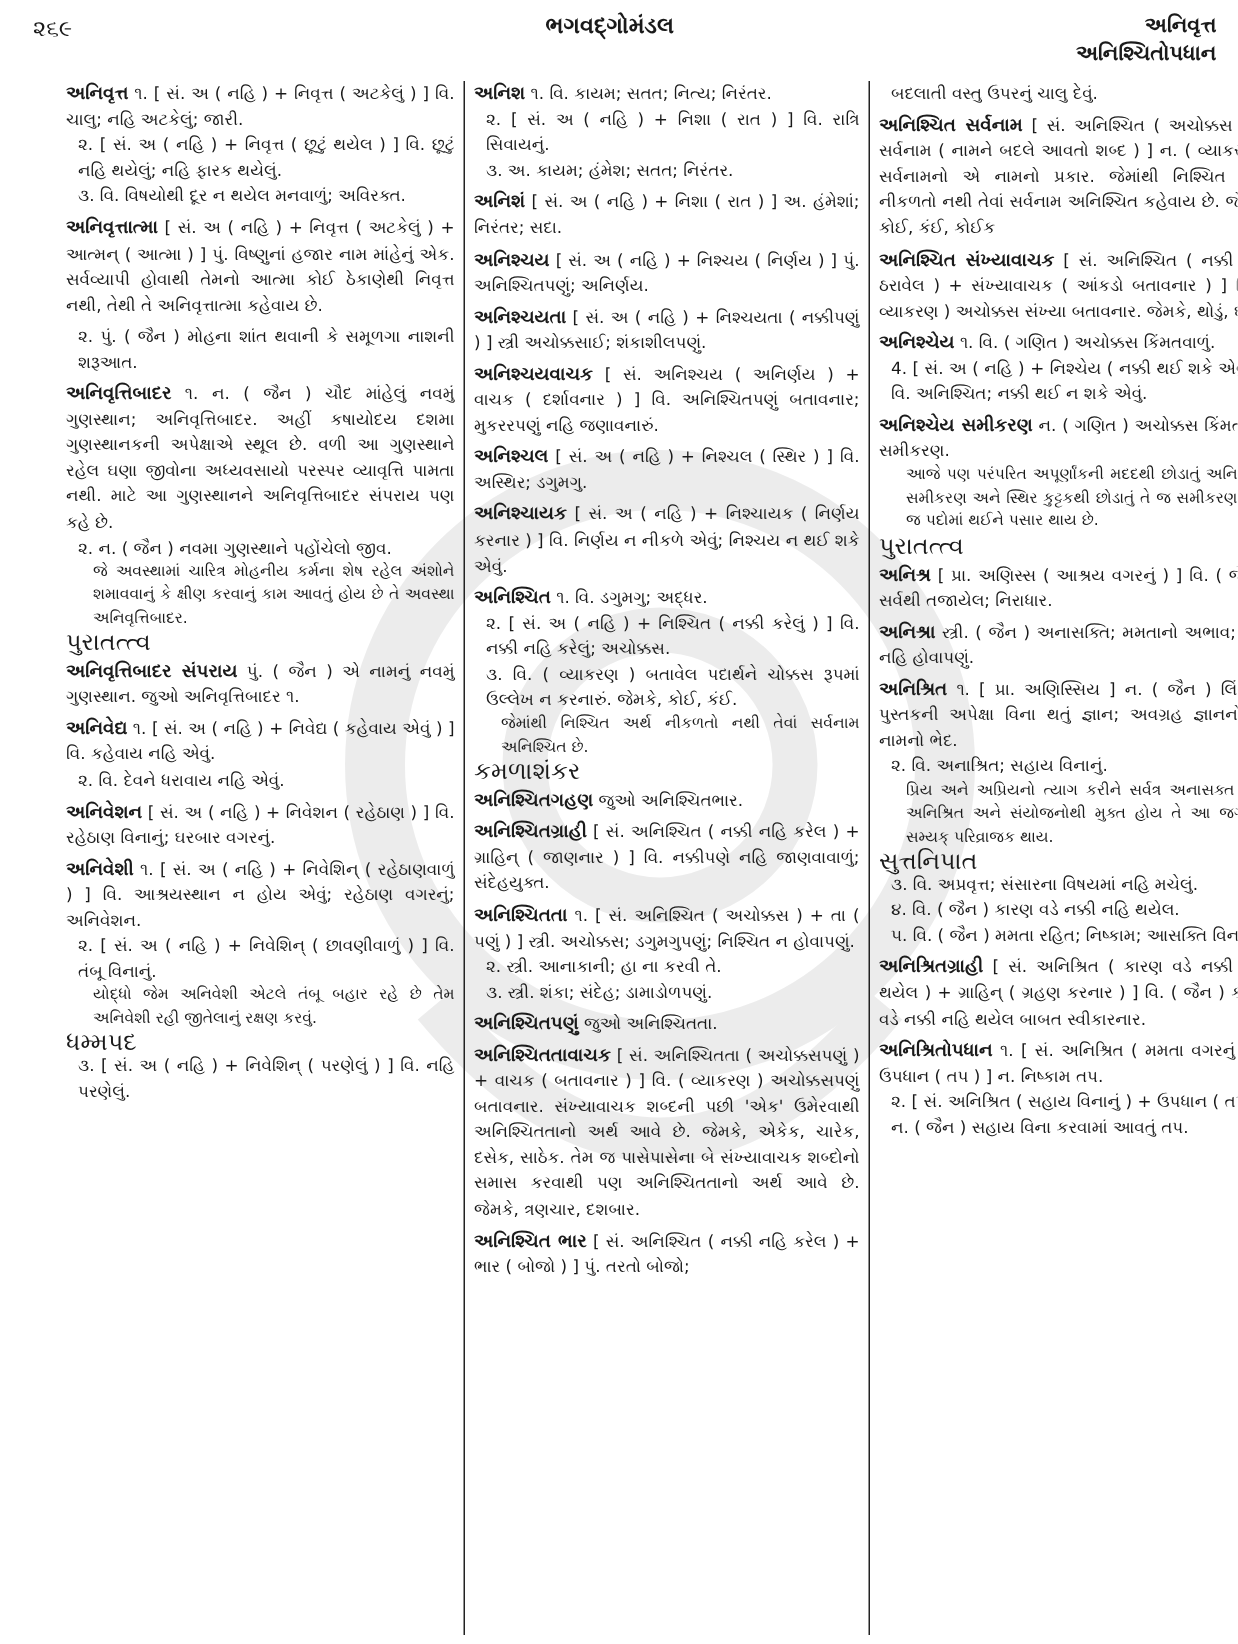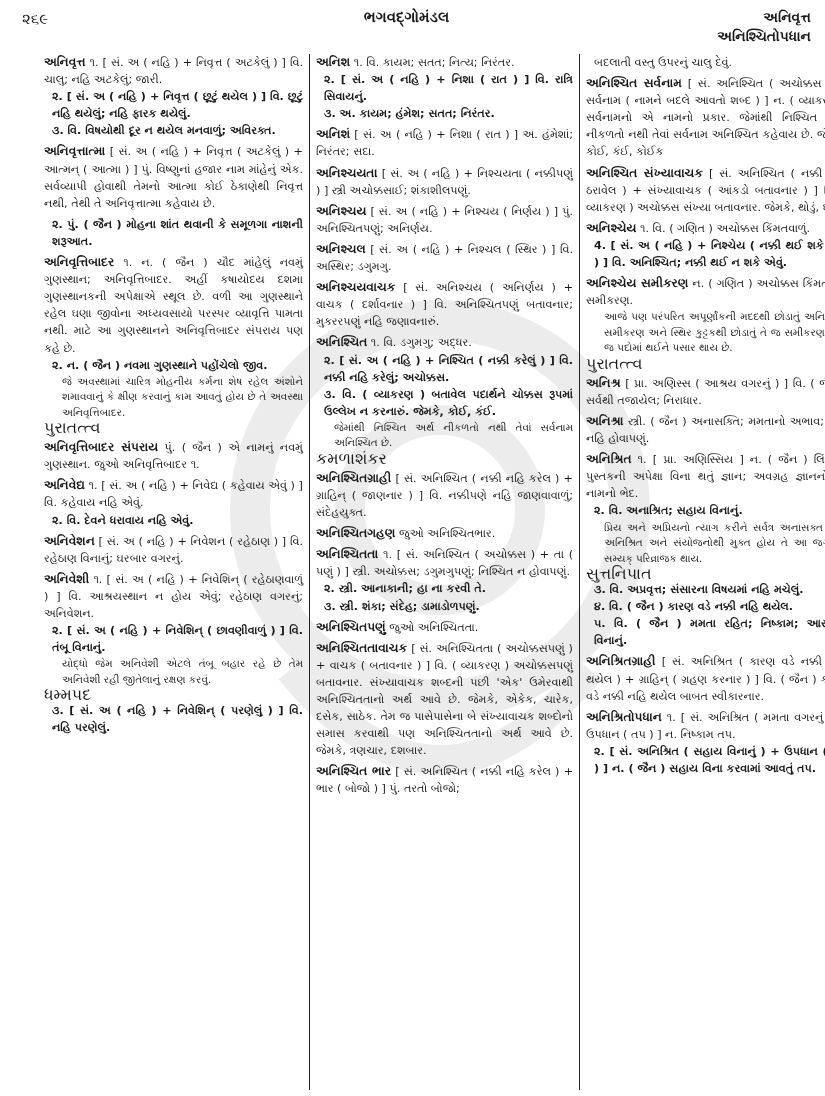--- a/index.html
+++ b/index.html
@@ -17,21 +17,21 @@
   .book-title { position: absolute; left: 0; width: 813px; top: 8px; text-align: center; font-size: 15px; font-weight: bold; }
   .guide { position: absolute; right: 14px; top: 8px; text-align: right; font-size: 14px; font-weight: bold; line-height: 19px; }
   .columns { position: absolute; top: 54px; left: 2px; width: 805px; height: 1036px; display: flex; margin-left: 40px; }
   .col { flex: 0 0 auto; overflow: hidden; font-size: 11.2px; line-height: 17.1px; padding: 0 6px; box-sizing: border-box; }
   .col1 { width: 268px; border-right: 1.6px solid #222; padding-left: 2px; }
   .col2 { width: 270px; border-right: 1.6px solid #222; }
   .col3 { width: 267px; padding-right: 0; }
   .entry { margin: 0 0 4px 0; text-align: justify; }
   .entry .hw { font-weight: bold; font-size: 12.2px; }
   .entry .body { }
-  .sense { margin: 0 0 0 8px; text-align: justify; font-weight: bold; }
+  .sense { margin: 0 0 0 8px; text-align: justify; }
   .entry > .first { text-indent: 0; }
   .cont { padding-left: 8px; }
   .quote { margin: 0 0 0 18px; font-size: 10.4px; line-height: 15.5px; text-align: justify; }
   .src { text-align: left; font-size: 16px; line-height: 15px; }
 </style>
 </head>
 <body>
 
 <svg class="watermark" viewBox="0 0 420 600">
   <circle cx="210" cy="260" r="190" fill="none" stroke="#000" stroke-width="40"></circle>
@@ -88,43 +88,46 @@
   <div class="col col2">
       <div class="entry">
         <div class="first"><span class="hw">અનિશ</span> <span class="body">૧. વિ. કાયમ; સતત; નિત્ય; નિરંતર.</span></div>
         <div class="sense">૨. [ સં. અ ( નહિ ) + નિશા ( રાત ) ] વિ. રાત્રિ સિવાયનું.</div>
         <div class="sense">૩. અ. કાયમ; હંમેશ; સતત; નિરંતર.</div>
       </div>
       <div class="entry">
         <div class="first"><span class="hw">અનિશં</span> <span class="body">[ સં. અ ( નહિ ) + નિશા ( રાત ) ] અ. હંમેશાં; નિરંતર; સદા.</span></div>
       </div>
       <div class="entry">
+        <div class="first"><span class="hw">અનિશ્ચય</span> <span class="body">[ સં. અ ( નહિ ) + નિશ્ચય ( નિર્ણય ) ] પું. અનિશ્ચિતપણું; અનિર્ણય.</span></div>
+      </div>
+      <div class="entry">
         <div class="first"><span class="hw">અનિશ્ચયતા</span> <span class="body">[ સં. અ ( નહિ ) + નિશ્ચયતા ( નક્કીપણું ) ] સ્ત્રી અચોક્કસાઈ; શંકાશીલપણું.</span></div>
       </div>
       <div class="entry">
-        <div class="first"><span class="hw">અનિશ્ચય</span> <span class="body">[ સં. અ ( નહિ ) + નિશ્ચય ( નિર્ણય ) ] પું. અનિશ્ચિતપણું; અનિર્ણય.</span></div>
+        <div class="first"><span class="hw">અનિશ્ચયવાચક</span> <span class="body">[ સં. અનિશ્ચય ( અનિર્ણય ) + વાચક ( દર્શાવનાર ) ] વિ. અનિશ્ચિતપણું બતાવનાર; મુકરરપણું નહિ જણાવનારું.</span></div>
       </div>
       <div class="entry">
         <div class="first"><span class="hw">અનિશ્ચલ</span> <span class="body">[ સં. અ ( નહિ ) + નિશ્ચલ ( સ્થિર ) ] વિ. અસ્થિર; ડગુમગુ.</span></div>
       </div>
       <div class="entry">
-        <div class="first"><span class="hw">અનિશ્ચયવાચક</span> <span class="body">[ સં. અનિશ્ચય ( અનિર્ણય ) + વાચક ( દર્શાવનાર ) ] વિ. અનિશ્ચિતપણું બતાવનાર; મુકરરપણું નહિ જણાવનારું.</span></div>
+        <div class="first"><span class="hw">અનિશ્ચાયક</span> <span class="body">[ સં. અ ( નહિ ) + નિશ્ચાયક ( નિર્ણય કરનાર ) ] વિ. નિર્ણય ન નીકળે એવું; નિશ્ચય ન થઈ શકે એવું.</span></div>
       </div>
       <div class="entry">
         <div class="first"><span class="hw">અનિશ્ચિત</span> <span class="body">૧. વિ. ડગુમગુ; અદ્ધર.</span></div>
         <div class="sense">૨. [ સં. અ ( નહિ ) + નિશ્ચિત ( નક્કી કરેલું ) ] વિ. નક્કી નહિ કરેલું; અચોક્કસ.</div>
         <div class="sense">૩. વિ. ( વ્યાકરણ ) બતાવેલ પદાર્થને ચોક્કસ રૂપમાં ઉલ્લેખ ન કરનારું. જેમકે, કોઈ, કંઈ.</div>
         <div class="quote">જેમાંથી નિશ્ચિત અર્થ નીકળતો નથી તેવાં સર્વનામ અનિશ્ચિત છે.</div>
         <div class="src">કમળાશંકર</div>
       </div>
       <div class="entry">
-        <div class="first"><span class="hw">અનિશ્ચિતગ્રાહી</span> <span class="body">[ સં. અનિશ્ચિત ( નક્કી નહિ કરેલ ) + ગ્રાહિન્ ( જાણનાર ) ] વિ. નક્કીપણે નહિ જાણવાવાળું; સંદેહયુક્ત.</span></div>
+        <div class="first"><span class="hw">અનિશ્ચિતગહણ</span> <span class="body">જુઓ અનિશ્ચિતભાર.</span></div>
       </div>
       <div class="entry">
-        <div class="first"><span class="hw">અનિશ્ચિતગહણ</span> <span class="body">જુઓ અનિશ્ચિતભાર.</span></div>
+        <div class="first"><span class="hw">અનિશ્ચિતગ્રાહી</span> <span class="body">[ સં. અનિશ્ચિત ( નક્કી નહિ કરેલ ) + ગ્રાહિન્ ( જાણનાર ) ] વિ. નક્કીપણે નહિ જાણવાવાળું; સંદેહયુક્ત.</span></div>
       </div>
       <div class="entry">
         <div class="first"><span class="hw">અનિશ્ચિતતા</span> <span class="body">૧. [ સં. અનિશ્ચિત ( અચોક્કસ ) + તા ( પણું ) ] સ્ત્રી. અચોક્કસ; ડગુમગુપણું; નિશ્ચિત ન હોવાપણું.</span></div>
         <div class="sense">૨. સ્ત્રી. આનાકાની; હા ના કરવી તે.</div>
         <div class="sense">૩. સ્ત્રી. શંકા; સંદેહ; ડામાડોળપણું.</div>
       </div>
       <div class="entry">
         <div class="first"><span class="hw">અનિશ્ચિતપણું</span> <span class="body">જુઓ અનિશ્ચિતતા.</span></div>
       </div>
       <div class="entry">

